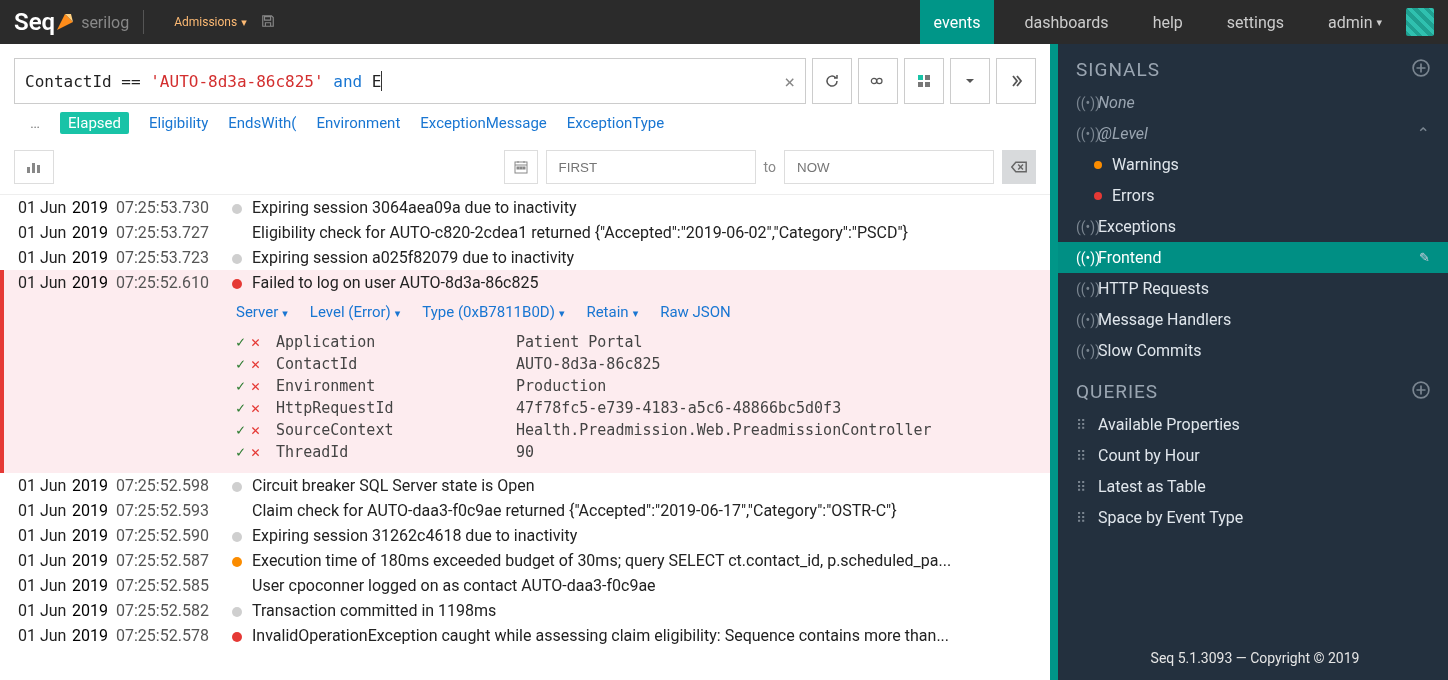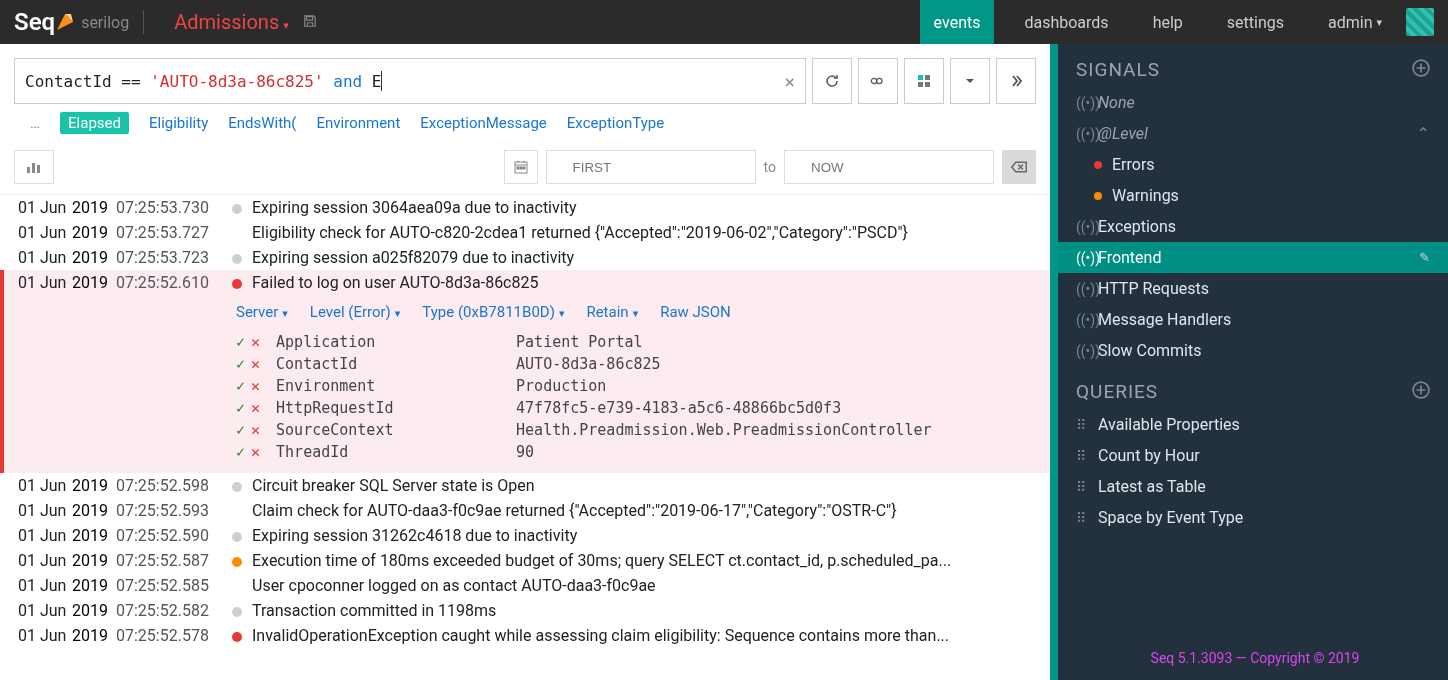--- a/index.html
+++ b/index.html
@@ -6,21 +6,21 @@
 html, body { height: 100%; font-family: -apple-system, BlinkMacSystemFont, "Segoe UI", Roboto, sans-serif; font-size: 14px; color: #222; }
 body { display: flex; flex-direction: column; overflow: hidden; }
 
 
 .topbar { height: 44px; background: #2b2b2b; color: #ddd; display: flex; align-items: center; padding: 0 14px; text-align: center; }
 .logo { font-size: 24px; font-weight: 600; color: #fff; margin-right: 8px; }
 .logo-mark { display: inline-block; width: 16px; height: 16px; margin-left: 2px; position: relative; }
 .logo-mark svg { width: 16px; height: 16px; }
 .top-sep { width: 1px; height: 24px; background: #555; margin: 0 14px; }
 .app-name { color: #888; font-size: 16px; }
-.workspace { color: #ef4444; font-size: 20px; margin-left: 16px; cursor: pointer; }
+.workspace { color: #fdba74; font-size: 12px; margin-left: 16px; cursor: pointer; }
 .topbar .spacer { flex: 1; }
 .top-nav { display: flex; align-items: stretch; height: 44px; gap: 16px; }
 .top-nav-item { display: flex; align-items: center; padding: 0 14px; color: #ccc; font-size: 16px; cursor: pointer; }
 .top-nav-item.active { background: #009688; color: #fff; }
 .avatar { width: 28px; height: 28px; background: #1fa091; margin-left: 10px; border-radius: 2px; background-image: repeating-linear-gradient(45deg,#1fa091,#1fa091 4px,#2fc0af 4px,#2fc0af 8px); }
 
 
 .main { flex: 1; display: flex; overflow: hidden; }
 .left-pane { flex: 1; display: flex; flex-direction: column; background: #fff; min-width: 0; }
 .right-pane { width: 390px; background: #23303e; color: #e0e6ec; display: flex; flex-direction: column; position: relative; }
@@ -40,21 +40,21 @@
 .suggest-row { padding: 0 18px 10px 30px; display: flex; gap: 20px; align-items: center; font-size: 15px; }
 .suggest-row .dots { color: #888; }
 .suggest-row .chip { background: #19c3a7; color: #fff; padding: 2px 8px; border-radius: 2px; }
 .suggest-row .sug { color: #1976d2; cursor: pointer; }
 
 
 .date-row { display: flex; align-items: center; padding: 6px 14px 10px 14px; gap: 8px; border-bottom: 1px solid #eee; }
 .date-row .chart-btn { width: 40px; height: 34px; border: 1px solid #ddd; display: flex; align-items: center; justify-content: center; color: #888; cursor: pointer; }
 .date-row .spacer { flex: 1; }
 .date-row .cal-btn { width: 34px; height: 34px; border: 1px solid #ddd; display: flex; align-items: center; justify-content: center; color: #888; cursor: pointer; }
-.date-input { width: 210px; height: 34px; border: 1px solid #ddd; padding: 0 26px; color: #888; }
+.date-input { width: 210px; height: 34px; border: 1px solid #ddd; padding: 0 12px; color: #888; }
 .date-to { color: #888; font-size: 14px; }
 .date-clear { width: 34px; height: 34px; background: #d8dadc; display: flex; align-items: center; justify-content: center; color: #666; cursor: pointer; }
 
 
 .events { flex: 1; overflow: auto; }
 .evt { display: flex; padding: 3px 14px; font-size: 16px; align-items: flex-start; border-left: 4px solid transparent; }
 .evt .date { color: #222; width: 54px; }
 .evt .year { color: #000000; width: 44px; }
 .evt .time { color: #555; width: 110px; font-variant-numeric: tabular-nums; }
 .evt .dot { width: 10px; height: 10px; border-radius: 50%; margin: 6px 10px 0 6px; flex-shrink: 0; }
@@ -86,21 +86,21 @@
 .r-item .sig-ic { width: 22px; color: #7a8590; font-size: 14px; }
 .r-item.italic .lbl { font-style: italic; color: #9aa5b1; }
 .r-item.sel { background: #008f84; }
 .r-item.sel .lbl, .r-item.sel .sig-ic { color: #fff; }
 .r-item .chev { margin-left: auto; color: #7a8590; }
 .r-item .pencil { margin-left: auto; color: #ccd; font-size: 13px; }
 .r-sub { padding-left: 36px; }
 .r-sub .bullet { width: 8px; height: 8px; border-radius: 50%; margin-right: 10px; }
 .b-red { background: #e53935; }
 .b-orange { background: #fb8c00; }
-.r-footer { margin-top: auto; text-align: center; padding: 12px 0 14px 4px; font-size: 14px; color: #d946ef; }
+.r-footer { margin-top: auto; text-align: center; padding: 12px 0 14px 4px; font-size: 14px; color: #e5e5e5; }
 .caret-down::after { content: "▾"; font-size: 11px; margin-left: 4px; color: inherit; }
 </style>
 </head>
 <body>
 
 <div class="topbar">
   <span class="logo"><span>Seq</span><span class="logo-mark"><svg viewBox="0 0 16 16">
           <polygon points="0,16 8,0 16,8" fill="#ff8c1a"></polygon>
           <polygon points="8,0 16,8 14,0" fill="#ffd080"></polygon>
         </svg></span></span>
@@ -345,26 +345,26 @@
     <div class="r-item italic">
         <span class="sig-ic">((•))</span>
         <span class="lbl">None</span>
       </div>
     <div class="r-item italic">
         <span class="sig-ic">((•))</span>
         <span class="lbl">@Level</span>
         <span class="chev">⌃</span>
       </div>
     <div class="r-item r-sub">
+        <span class="bullet b-orange"></span>
+        <span class="lbl">Warnings</span>
+      </div>
+    <div class="r-item r-sub">
         <span class="bullet b-red"></span>
         <span class="lbl">Errors</span>
-      </div>
-    <div class="r-item r-sub">
-        <span class="bullet b-orange"></span>
-        <span class="lbl">Warnings</span>
       </div>
     <div class="r-item">
         <span class="sig-ic">((•))</span>
         <span class="lbl">Exceptions</span>
       </div>
     <div class="r-item sel">
         <span class="sig-ic">((•))</span>
         <span class="lbl">Frontend</span>
         <span class="pencil">✎</span>
       </div>

